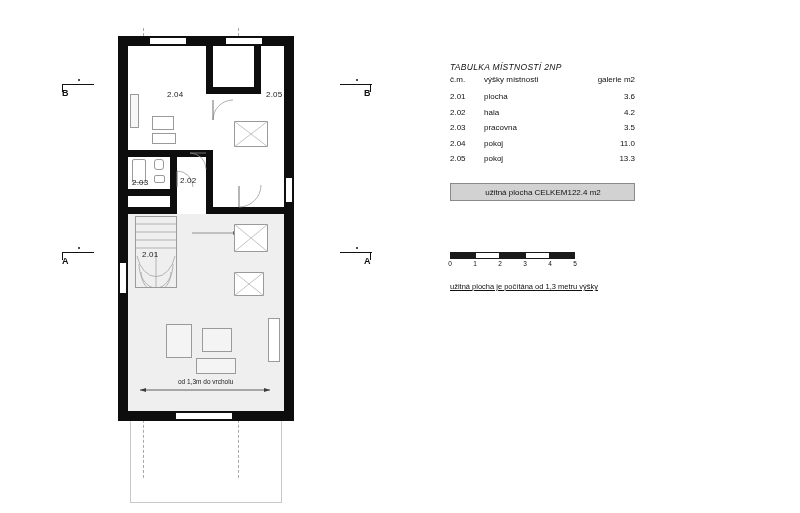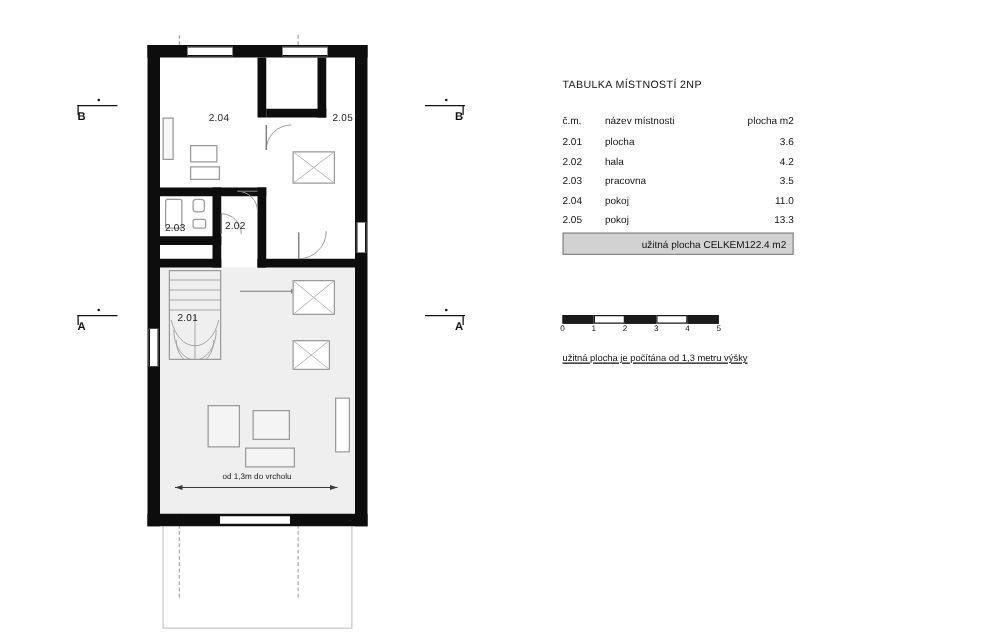--- a/index.html
+++ b/index.html
@@ -97,22 +97,23 @@
   
   #panel {
     position: absolute;
     left: 450px;
     top: 62px;
     width: 300px;
   }
   .tbl-title {
     font-size: 8.5px;
     letter-spacing: 0.3px;
-    margin-bottom: 17px;
-    color: #111;
+    margin-bottom: 0;
+    color: #111;
+    font-style: italic;
   }
   table.rooms {
     border-collapse: collapse;
     font-size: 8px;
     color: #111;
     width: 185px;
   }
   table.rooms td {
     padding: 3.2px 0;
     vertical-align: bottom;
@@ -122,27 +123,27 @@
   td.c-area { text-align: right; width: 46px; }
   tr.hdr td { color: #111; padding-bottom: 5px; }
   tr.total td {
     border-top: 1px solid #8a8a8a;
     border-bottom: 1px solid #8a8a8a;
     padding-top: 4px;
     padding-bottom: 4px;
   }
 
   .celkem {
-    margin-top: 3px;
+    margin-top: 17px;
     width: 185px;
     background: #d2d2d2;
     border: 1px solid #8a8a8a;
     box-sizing: border-box;
     display: flex;
-    justify-content: flex-end;
+    justify-content: center;
     padding: 3.5px 5px 3.5px 6px;
     font-size: 8px;
   }
 
   
   #scalebar {
     position: absolute;
     left: 450px;
     top: 252px;
     width: 150px;
@@ -328,22 +329,22 @@
     <div class="sectdot" style="left:356px; top:247px;"></div>
     <div class="sectmark" style="left:364px; top:256px;">A</div>
   </div>
 
   <div id="panel">
     <div class="tbl-title">TABULKA MÍSTNOSTÍ  2NP</div>
     <table class="rooms">
       <tbody>
         <tr class="hdr">
           <td class="c-num">č.m.</td>
-          <td class="c-name">název místnosti</td>
-          <td class="c-area">plocha m2</td>
+          <td class="c-name">výšky místnosti</td>
+          <td class="c-area">galerie m2</td>
         </tr>
         <tr>
           <td class="c-num">2.01</td>
           <td class="c-name">plocha</td>
           <td class="c-area">3.6</td>
         </tr>
         <tr>
           <td class="c-num">2.02</td>
           <td class="c-name">hala</td>
           <td class="c-area">4.2</td>

